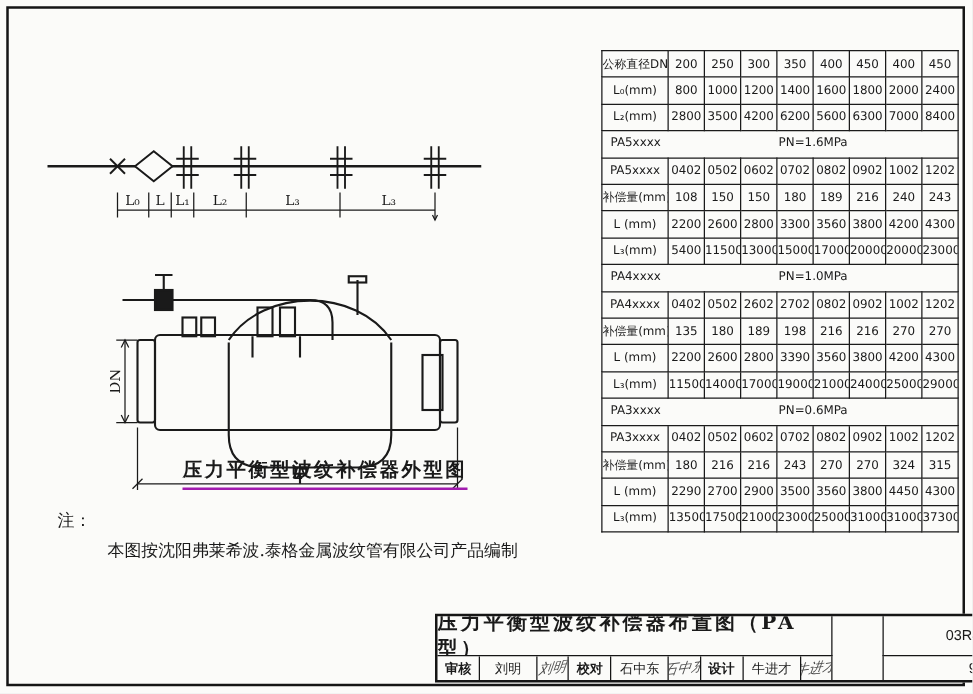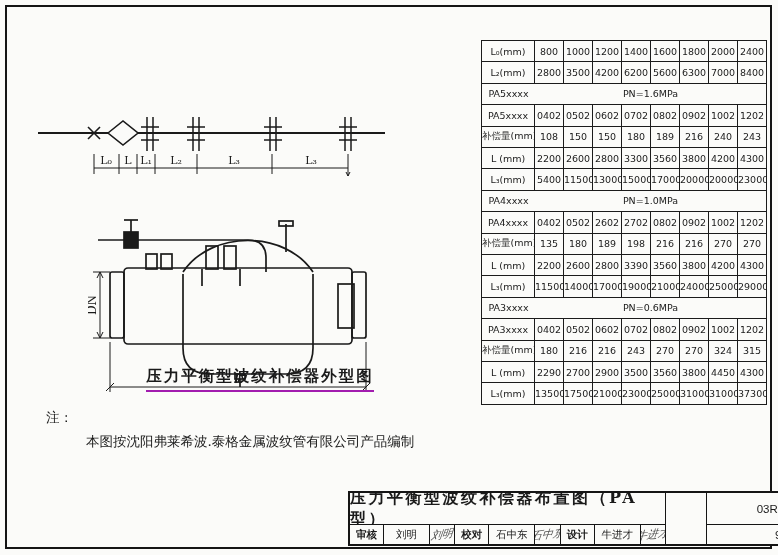--- a/index.html
+++ b/index.html
@@ -211,20 +211,31 @@
           <col class="c-val">
           <col class="c-val">
           <col class="c-val">
         <col class="c-val">
           <col class="c-val">
           <col class="c-val">
           <col class="c-val">
       </colgroup>
       <tbody>
           <tr>
+            <td class="row-label">公称直径DN</td>
+            <td>200</td>
+            <td>250</td>
+            <td>300</td>
+            <td>350</td>
+            <td>400</td>
+            <td>450</td>
+            <td>400</td>
+            <td>450</td>
+          </tr>
+          <tr>
             <td class="row-label">L₀(mm)</td>
             <td>800</td>
             <td>1000</td>
             <td>1200</td>
             <td>1400</td>
             <td>1600</td>
             <td>1800</td>
             <td>2000</td>
             <td>2400</td>
           </tr>

